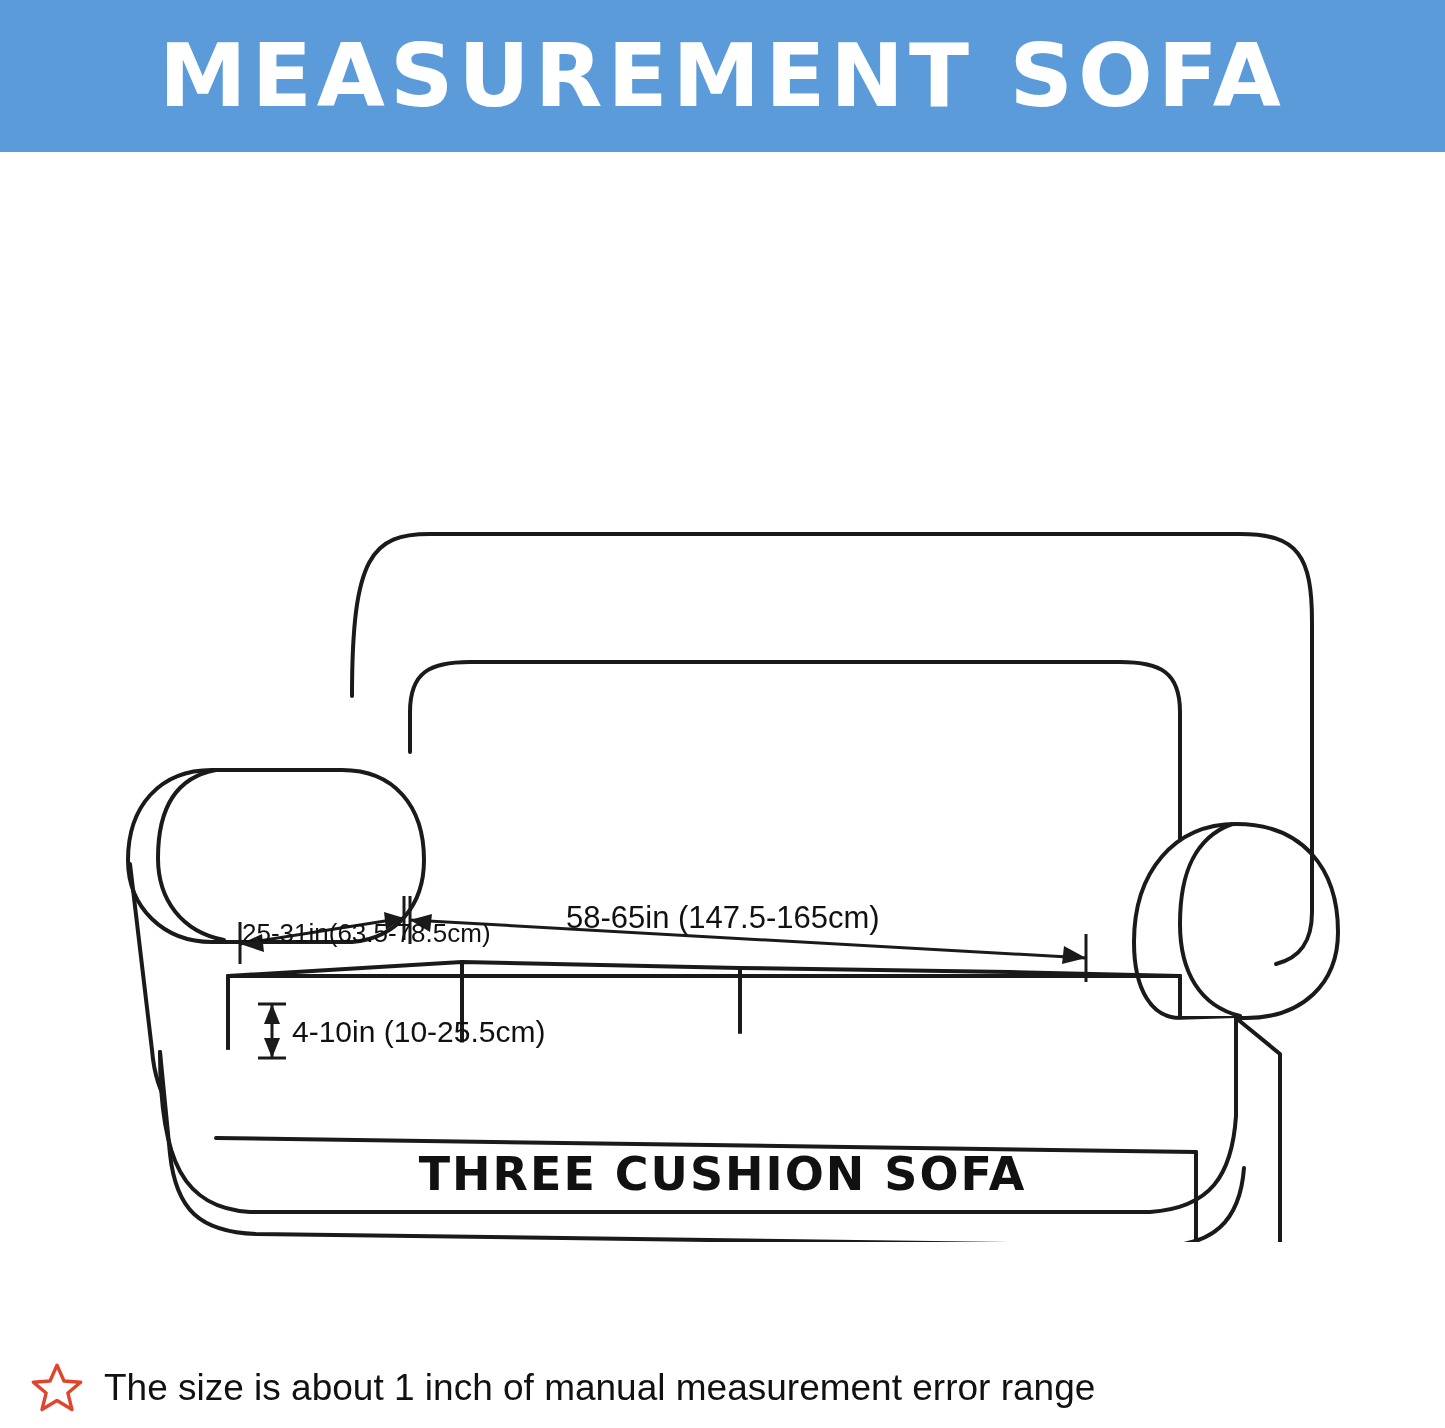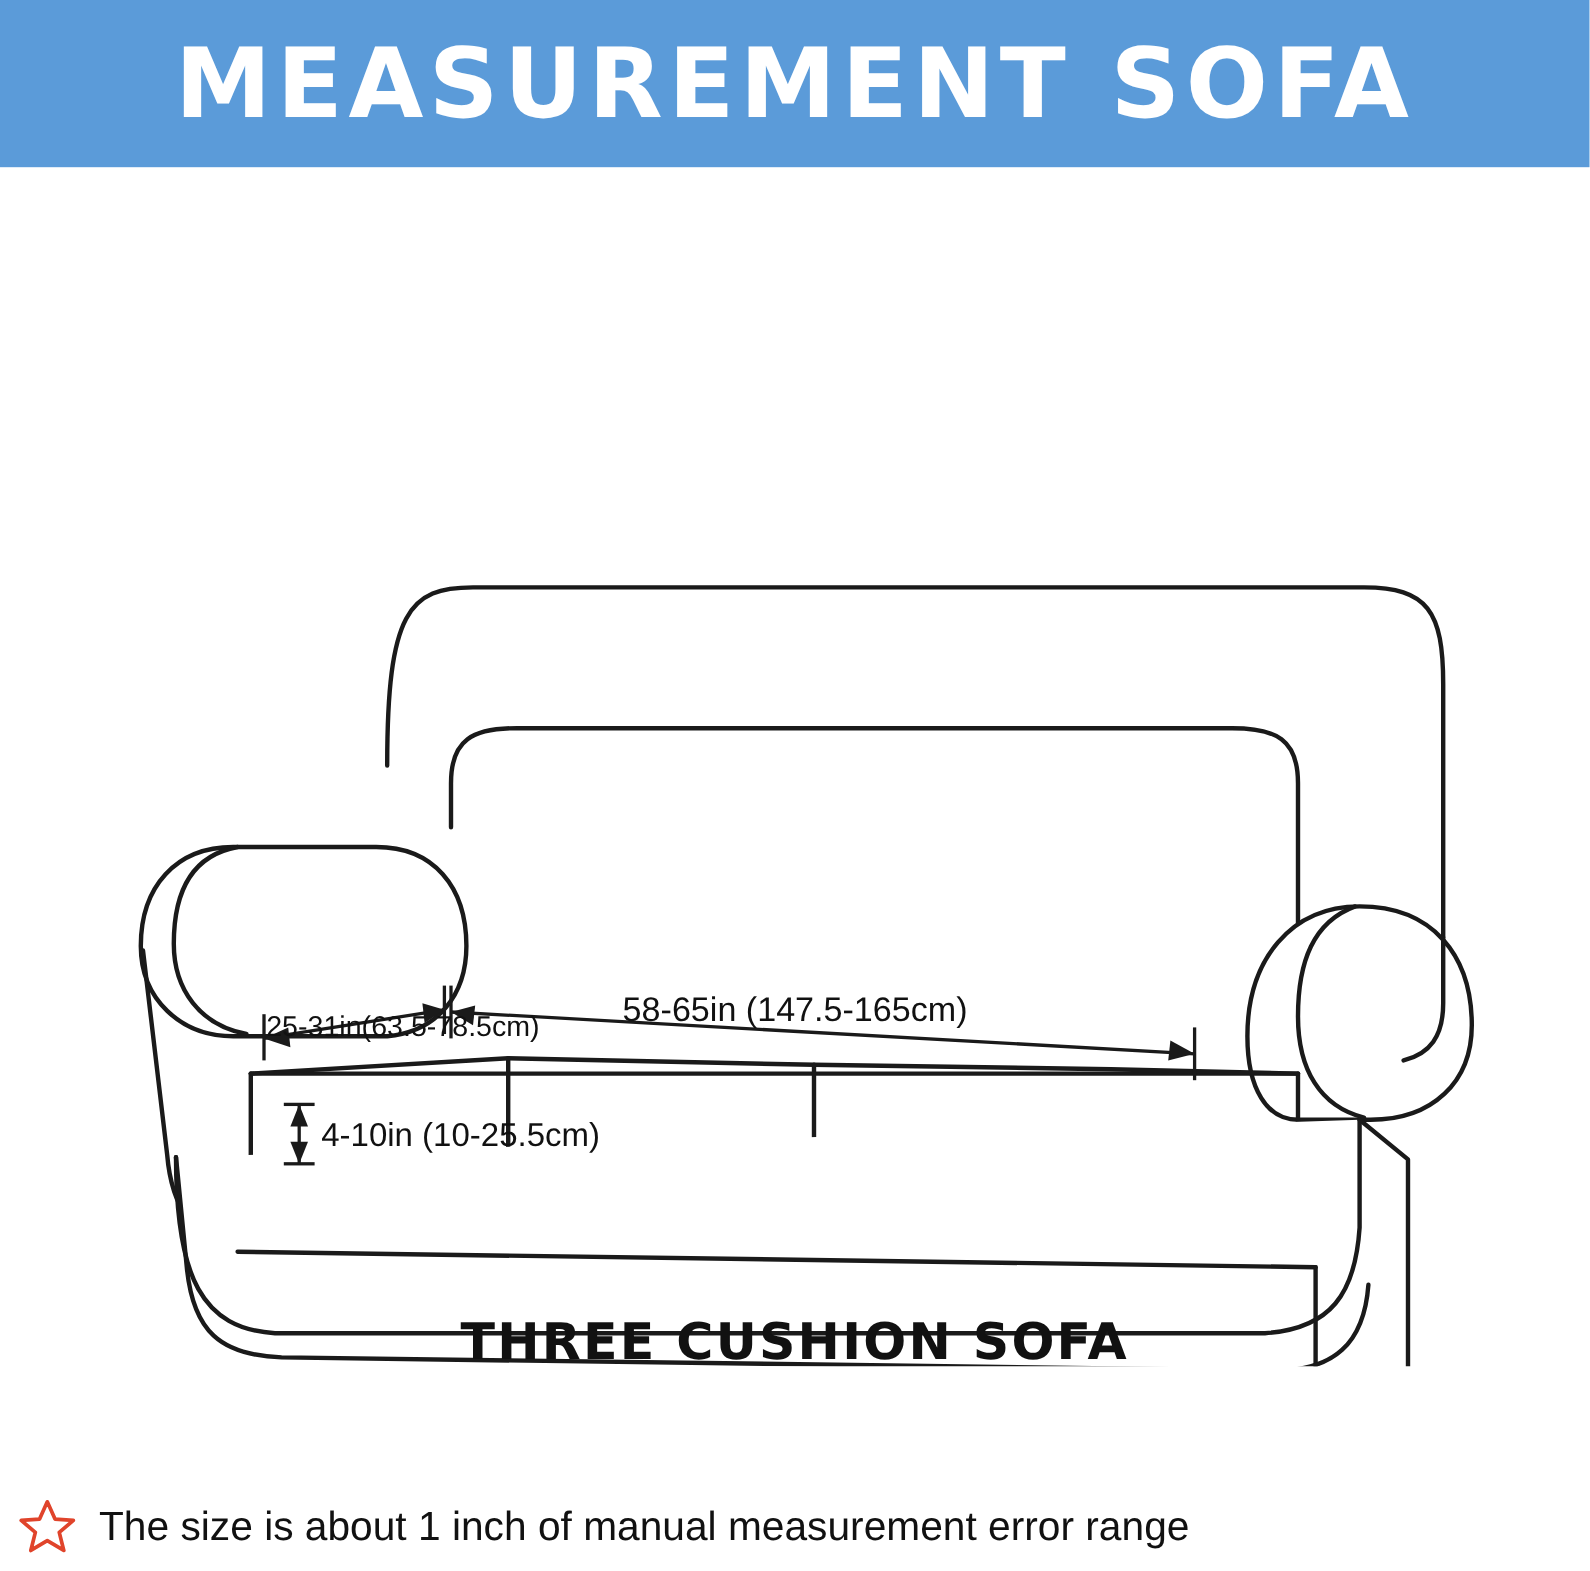--- a/index.html
+++ b/index.html
@@ -49,38 +49,38 @@
     height: 1090px;
   }
   .sofa-svg {
     display: block;
     width: 1445px;
     height: 1090px;
   }
   .caption {
     position: absolute;
     left: 0;
-    top: 1192px;
+    top: 1147px;
     width: 1445px;
     text-align: center;
     font-size: 46px;
     font-weight: 700;
     letter-spacing: 2px;
     color: #111111;
     font-family: "DejaVu Sans", sans-serif;
   }
   .footnote-row {
     position: absolute;
     left: 0;
     top: 1355px;
     width: 1445px;
     height: 66px;
     display: flex;
     align-items: center;
-    padding-left: 14px;
+    padding-left: 28px;
     box-sizing: border-box;
   }
   .star-icon {
     width: 58px;
     height: 58px;
     flex: 0 0 58px;
     display: block;
   }
   .footnote-text {
     margin-left: 18px;

